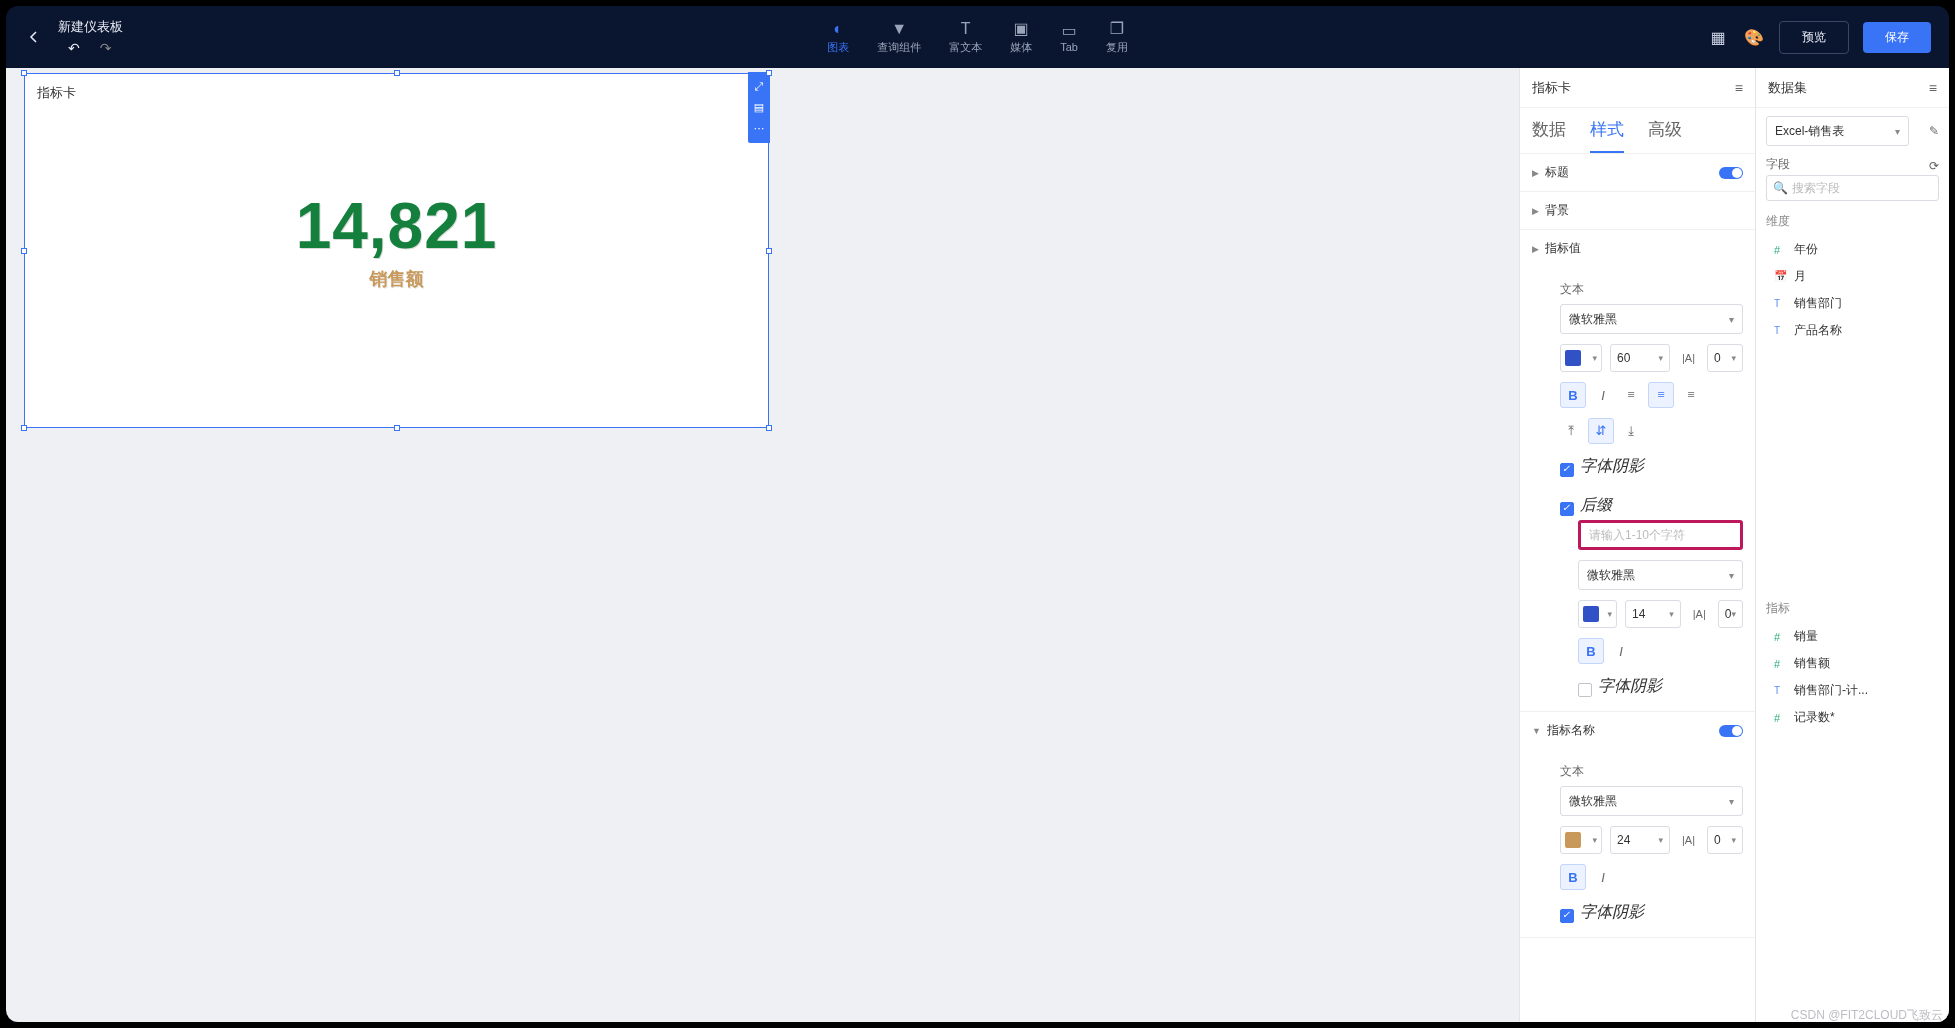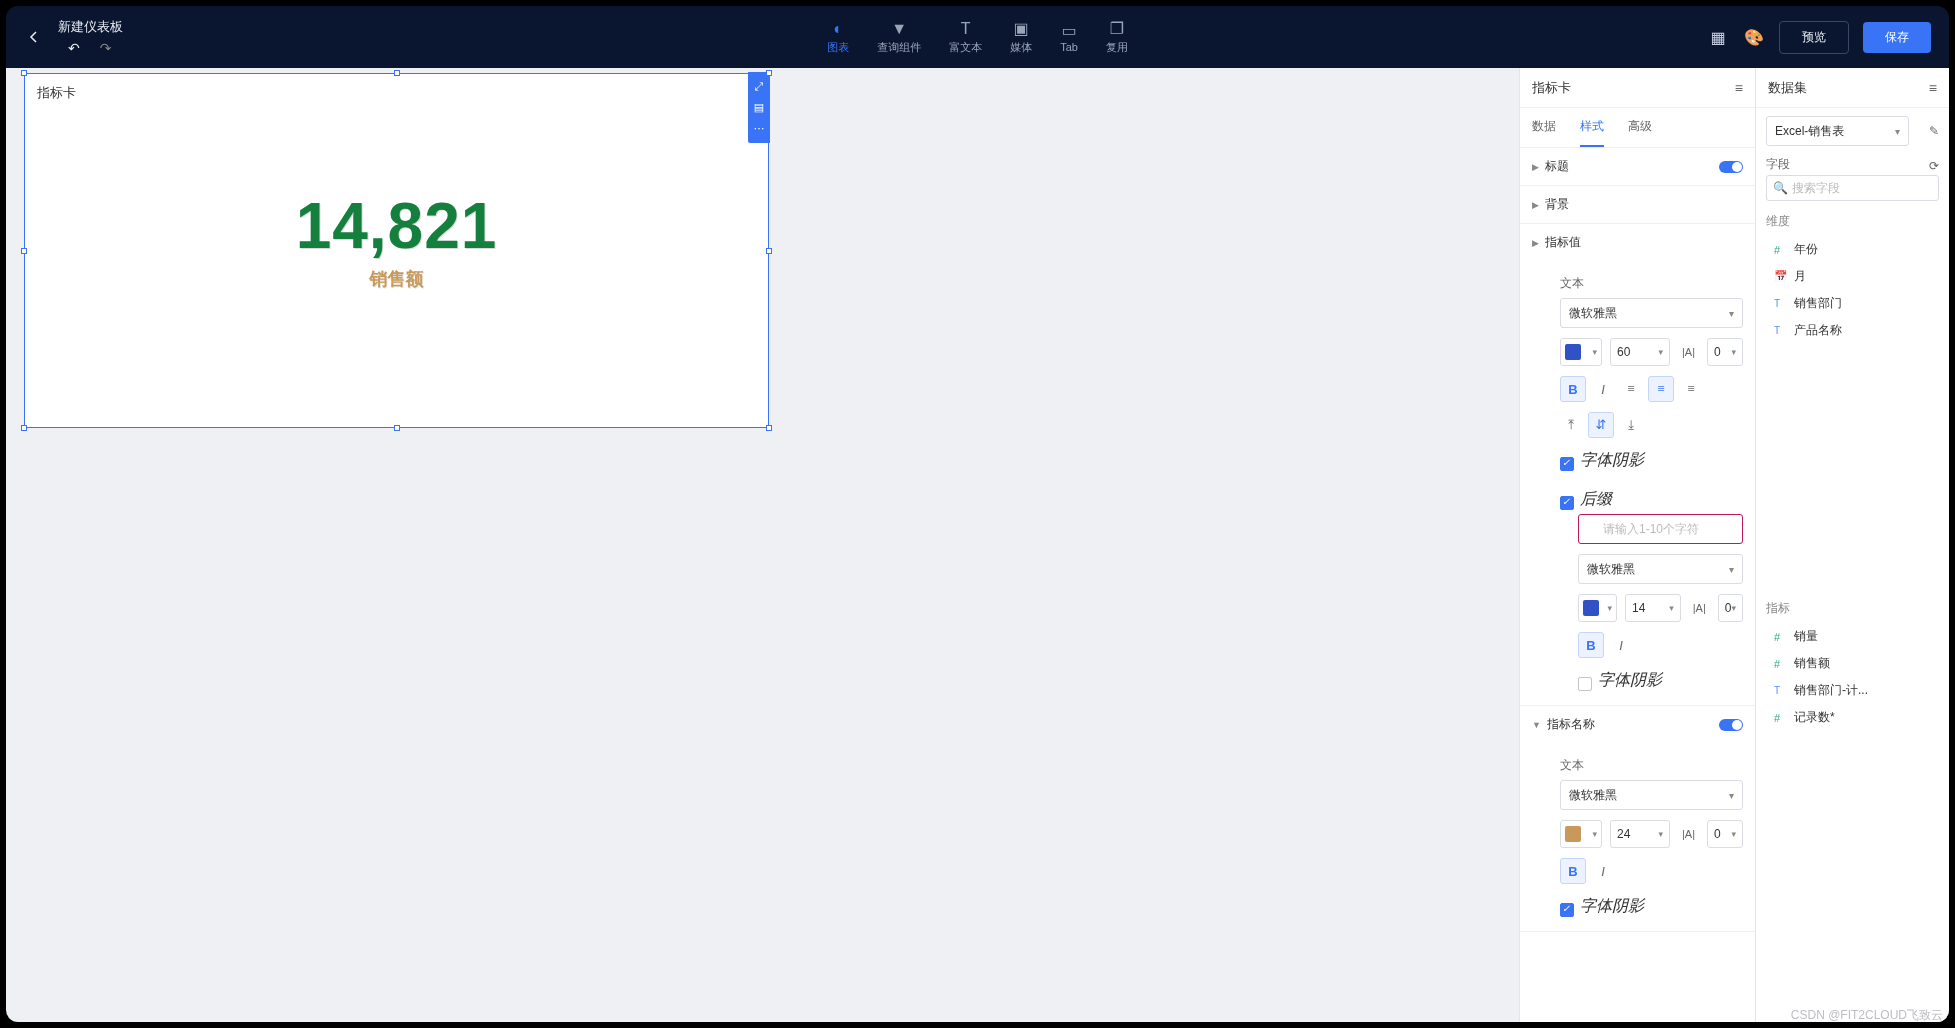--- a/index.html
+++ b/index.html
@@ -32,21 +32,21 @@
 .card-title { font-size:13px; color:#333; padding:10px 12px; font-weight:500; }
 .kpi { position:absolute; left:0; right:0; top:115px; text-align:center; }
 .kpi-val { font-size:64px; font-weight:900; color:#15803d; letter-spacing:1px; text-shadow:1px 1px 0 rgba(0,0,0,0.15); }
 .kpi-label { font-size:18px; font-weight:bold; color:#c8995a; margin-top:4px; text-shadow:1px 1px 0 rgba(0,0,0,0.1); }
 .card-tools { position:absolute; right:-2px; top:-2px; width:22px; background:#3974f6; display:flex; flex-direction:column; padding:4px 0; border-radius:0 2px 0 2px; }
 .card-tools span { color:#fff; font-size:11px; text-align:center; padding:4px 0; cursor:pointer; }
 .panel { width:236px; background:#fff; border-left:1px solid #e2e5ec; display:flex; flex-direction:column; font-size:12px; color:#333; overflow-y:auto; }
 .panel-hd { height:40px; display:flex; align-items:center; justify-content:space-between; padding:0 12px; border-bottom:1px solid #f0f0f0; font-size:13px; }
 .collapse-ic { font-size:14px; color:#666; cursor:pointer; }
 .tabs { display:flex; padding:0 12px; border-bottom:1px solid #f0f0f0; }
-.tab { padding:10px 0; margin-right:24px; font-size:12px; color:#666; cursor:pointer; border-bottom:2px solid transparent;font-family:Liberation Mono, monospace; }
+.tab { padding:10px 0; margin-right:24px; font-size:17px; color:#666; cursor:pointer; border-bottom:2px solid transparent;font-family:Liberation Mono, monospace; }
 .tab.active { color:#3974f6; border-bottom-color:#3974f6; }
 .sect { border-bottom:1px solid #f0f0f0; }
 .sect-hd { display:flex; align-items:center; padding:10px 12px; cursor:pointer; font-size:12px; color:#333; }
 .sect-hd .tri { font-size:9px; color:#888; margin-right:6px; }
 .sect-hd .tog { margin-left:auto; width:24px; height:12px; border-radius:8px; background:#3974f6; position:relative; }
 .sect-hd .tog::after{content:'';position:absolute;right:1px;top:1px;width:10px;height:10px;background:#fff;border-radius:50%}
 .sect-body { padding:6px 12px 14px;margin-left:28px; }
 .lbl { color:#666; font-size:12px; margin:8px 0 6px; }
 .sel { width:100%; height:30px; border:1px solid #d9dce3; border-radius:3px; display:flex; align-items:center; padding:0 8px; font-size:12px; color:#333; background:#fff; cursor:pointer; }
 .sel .chev{margin-left:auto; color:#888; font-size:10px;}
@@ -58,21 +58,21 @@
 .num-sel .chev{margin-left:auto;font-size:9px;color:#888}
 .spacing-ic{display:flex;align-items:center;font-size:11px;color:#666;padding:0 4px}
 .fmt-row { display:flex; gap:6px; margin-top:10px; }
 .fmt-btn { width:26px; height:26px; border:1px solid #d9dce3; border-radius:3px; display:flex; align-items:center; justify-content:center; font-size:13px; cursor:pointer; color:#666; font-family:serif; }
 .fmt-btn.on{ background:#ecf2ff; color:#3974f6; border-color:#c5d6fb; }
 .fmt-noborder{border:none;width:22px}
 .chk-row { display:flex; align-items:flex-end; margin-top:12px; font-size:16px; color:#333;font-style:italic; }
 .chk { width:14px; height:14px; border:1px solid #c0c4cc; border-radius:2px; margin-right:6px; }
 .chk.on { background:#3974f6; border-color:#3974f6; position:relative; }
 .chk.on::after{content:'✓';color:#fff;font-size:10px;position:absolute;left:1px;top:-1px}
-.input-box { width:100%; height:30px; border:1px solid #be185d; border-radius:3px; padding:0 24px; font-size:12px; margin-top:4px; }
+.input-box { width:100%; height:30px; border:3px solid #be185d; border-radius:3px; padding:0 8px; font-size:12px; margin-top:4px; }
 .input-box::placeholder{color:#bbb}
 .indent { padding-left:18px; }
 
 .ds-panel { width:194px; background:#fff; border-left:1px solid #e2e5ec; font-size:12px; color:#333; overflow-y:auto; }
 .ds-select-row{display:flex;align-items:center;gap:20px;padding:8px 10px}
 .field-search { margin:0 10px 6px; height:26px; border:1px solid #d9dce3; border-radius:3px; display:flex; align-items:center; padding:0 6px; color:#bbb; font-size:12px; }
 .f-group-lbl{padding:6px 10px;color:#888;font-size:12px}
 .f-item{display:flex;align-items:center;padding:5px 12px 5px 18px;cursor:pointer}
 .f-ic{width:14px;font-size:11px;margin-right:6px}
 .f-ic.num{color:#29b078}

